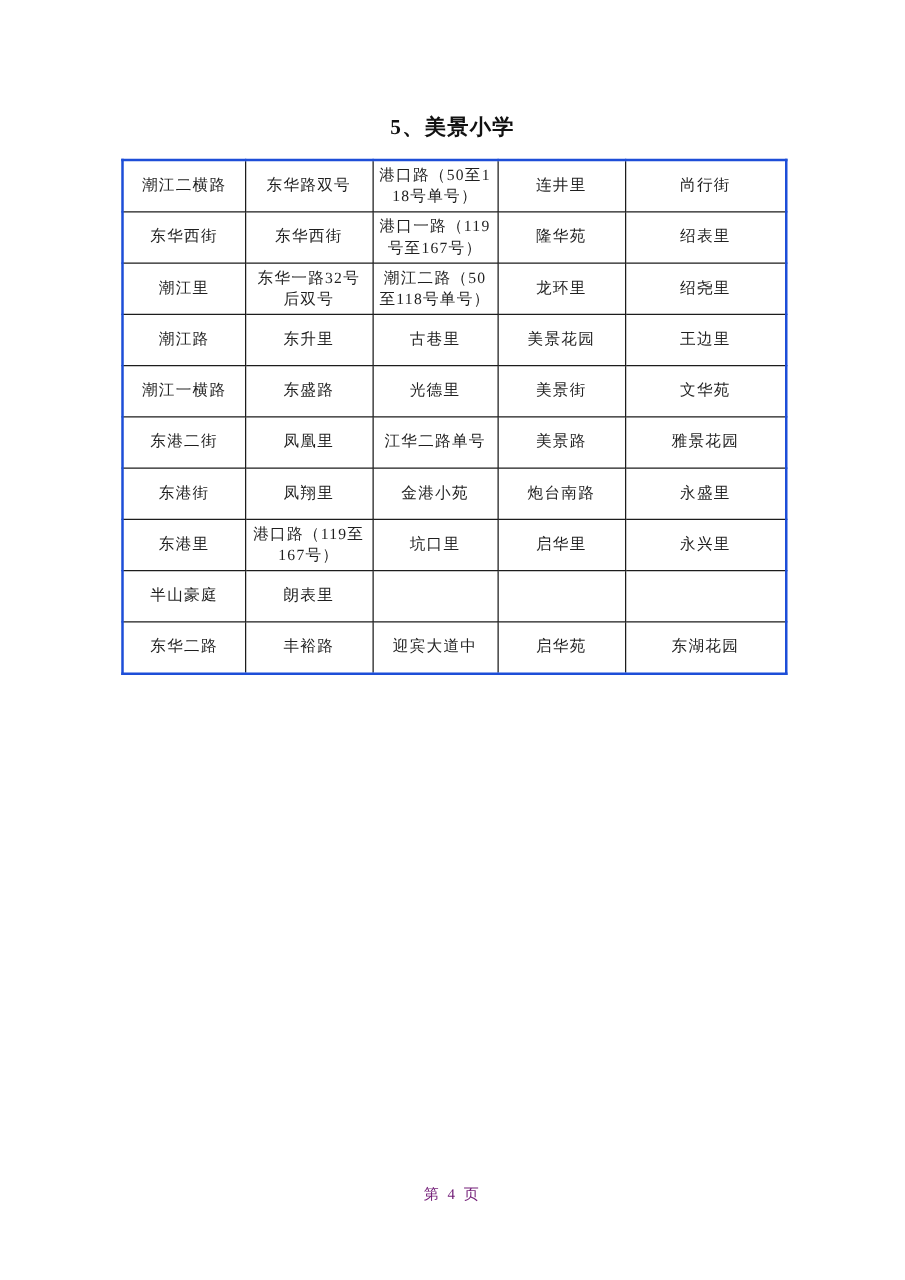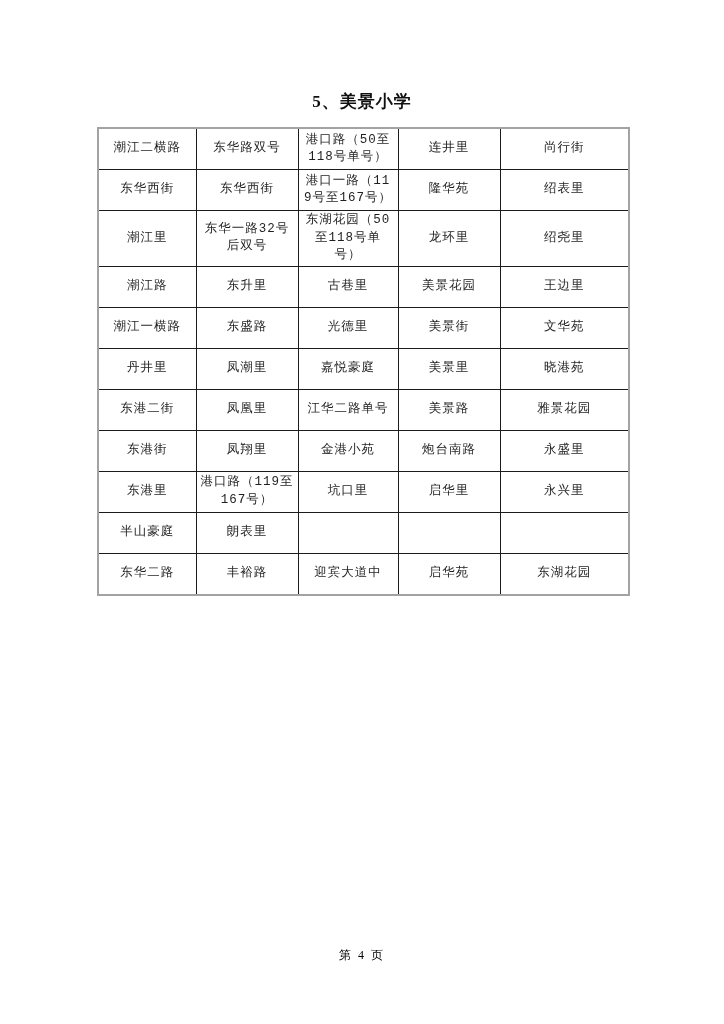--- a/index.html
+++ b/index.html
@@ -28,22 +28,21 @@
     letter-spacing: 1px;
     color: #111111;
   }
   table.street-table {
     position: absolute;
     left: 97px;
     top: 127px;
     width: 531px;
     border-collapse: collapse;
     table-layout: fixed;
-    border: 2px solid #a3a3a3;
-    font-family: Liberation Mono, monospace;
+    border: 2px solid #1d4ed8;
   }
   table.street-table td {
     border: 1px solid #1c1c1c;
     height: 38px;
     padding: 1px 4px;
     text-align: center;
     vertical-align: middle;
     font-size: 12.5px;
     line-height: 1.4;
     letter-spacing: 1px;
@@ -56,21 +55,21 @@
   col.c4 { width: 102px; }
   col.c5 { width: 129px; }
   .footer {
     position: absolute;
     top: 947px;
     left: 0;
     width: 100%;
     text-align: center;
     font-size: 12px;
     letter-spacing: 2px;
-    color: #000000;
+    color: #701a75;
   }
 </style>
 </head>
 <body>
 
 <div class="page">
   <h1 class="title">5、美景小学</h1>
 
   <table class="street-table">
     <colgroup>
@@ -91,44 +90,37 @@
         <tr>
           <td>东华西街</td>
           <td>东华西街</td>
           <td>港口一路（119号至167号）</td>
           <td>隆华苑</td>
           <td>绍表里</td>
         </tr>
         <tr>
           <td>潮江里</td>
           <td>东华一路32号后双号</td>
-          <td>东湖花园（50至118号单号）</td>
+          <td>潮江二路（50至118号单号）</td>
           <td>龙环里</td>
           <td>绍尧里</td>
         </tr>
         <tr>
           <td>潮江路</td>
           <td>东升里</td>
           <td>古巷里</td>
           <td>美景花园</td>
           <td>王边里</td>
         </tr>
         <tr>
           <td>潮江一横路</td>
           <td>东盛路</td>
           <td>光德里</td>
           <td>美景街</td>
           <td>文华苑</td>
-        </tr>
-        <tr>
-          <td>丹井里</td>
-          <td>凤潮里</td>
-          <td>嘉悦豪庭</td>
-          <td>美景里</td>
-          <td>晓港苑</td>
         </tr>
         <tr>
           <td>东港二街</td>
           <td>凤凰里</td>
           <td>江华二路单号</td>
           <td>美景路</td>
           <td>雅景花园</td>
         </tr>
         <tr>
           <td>东港街</td>

